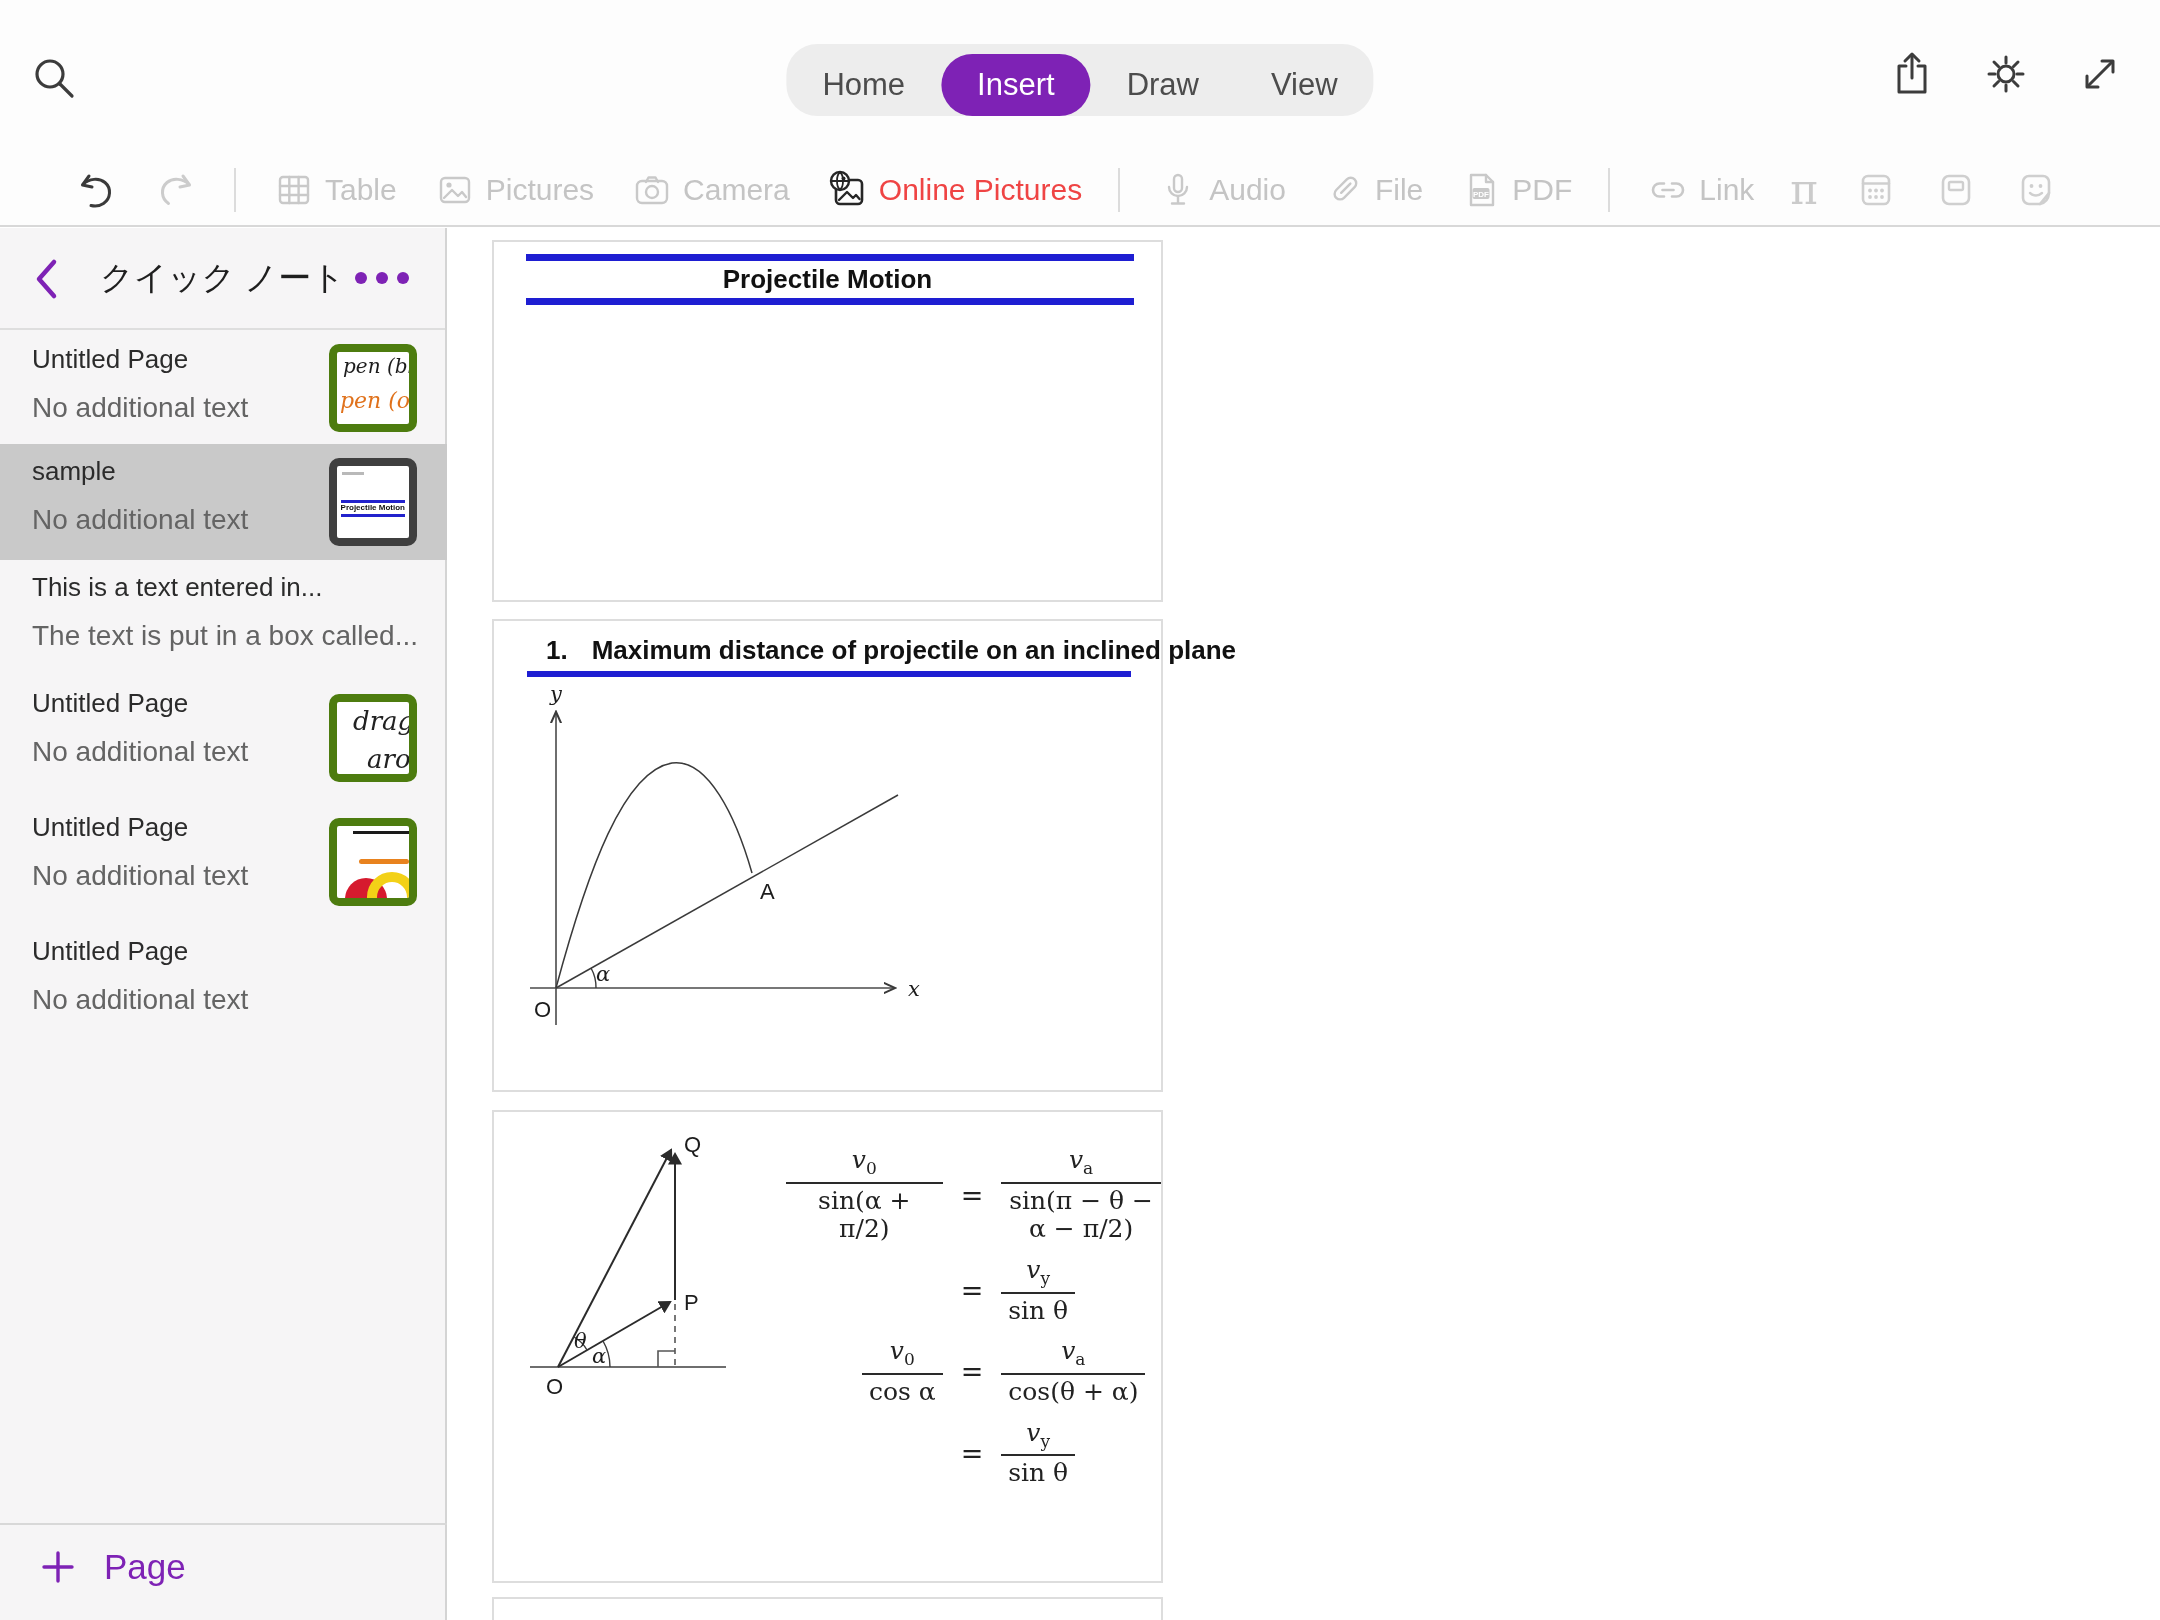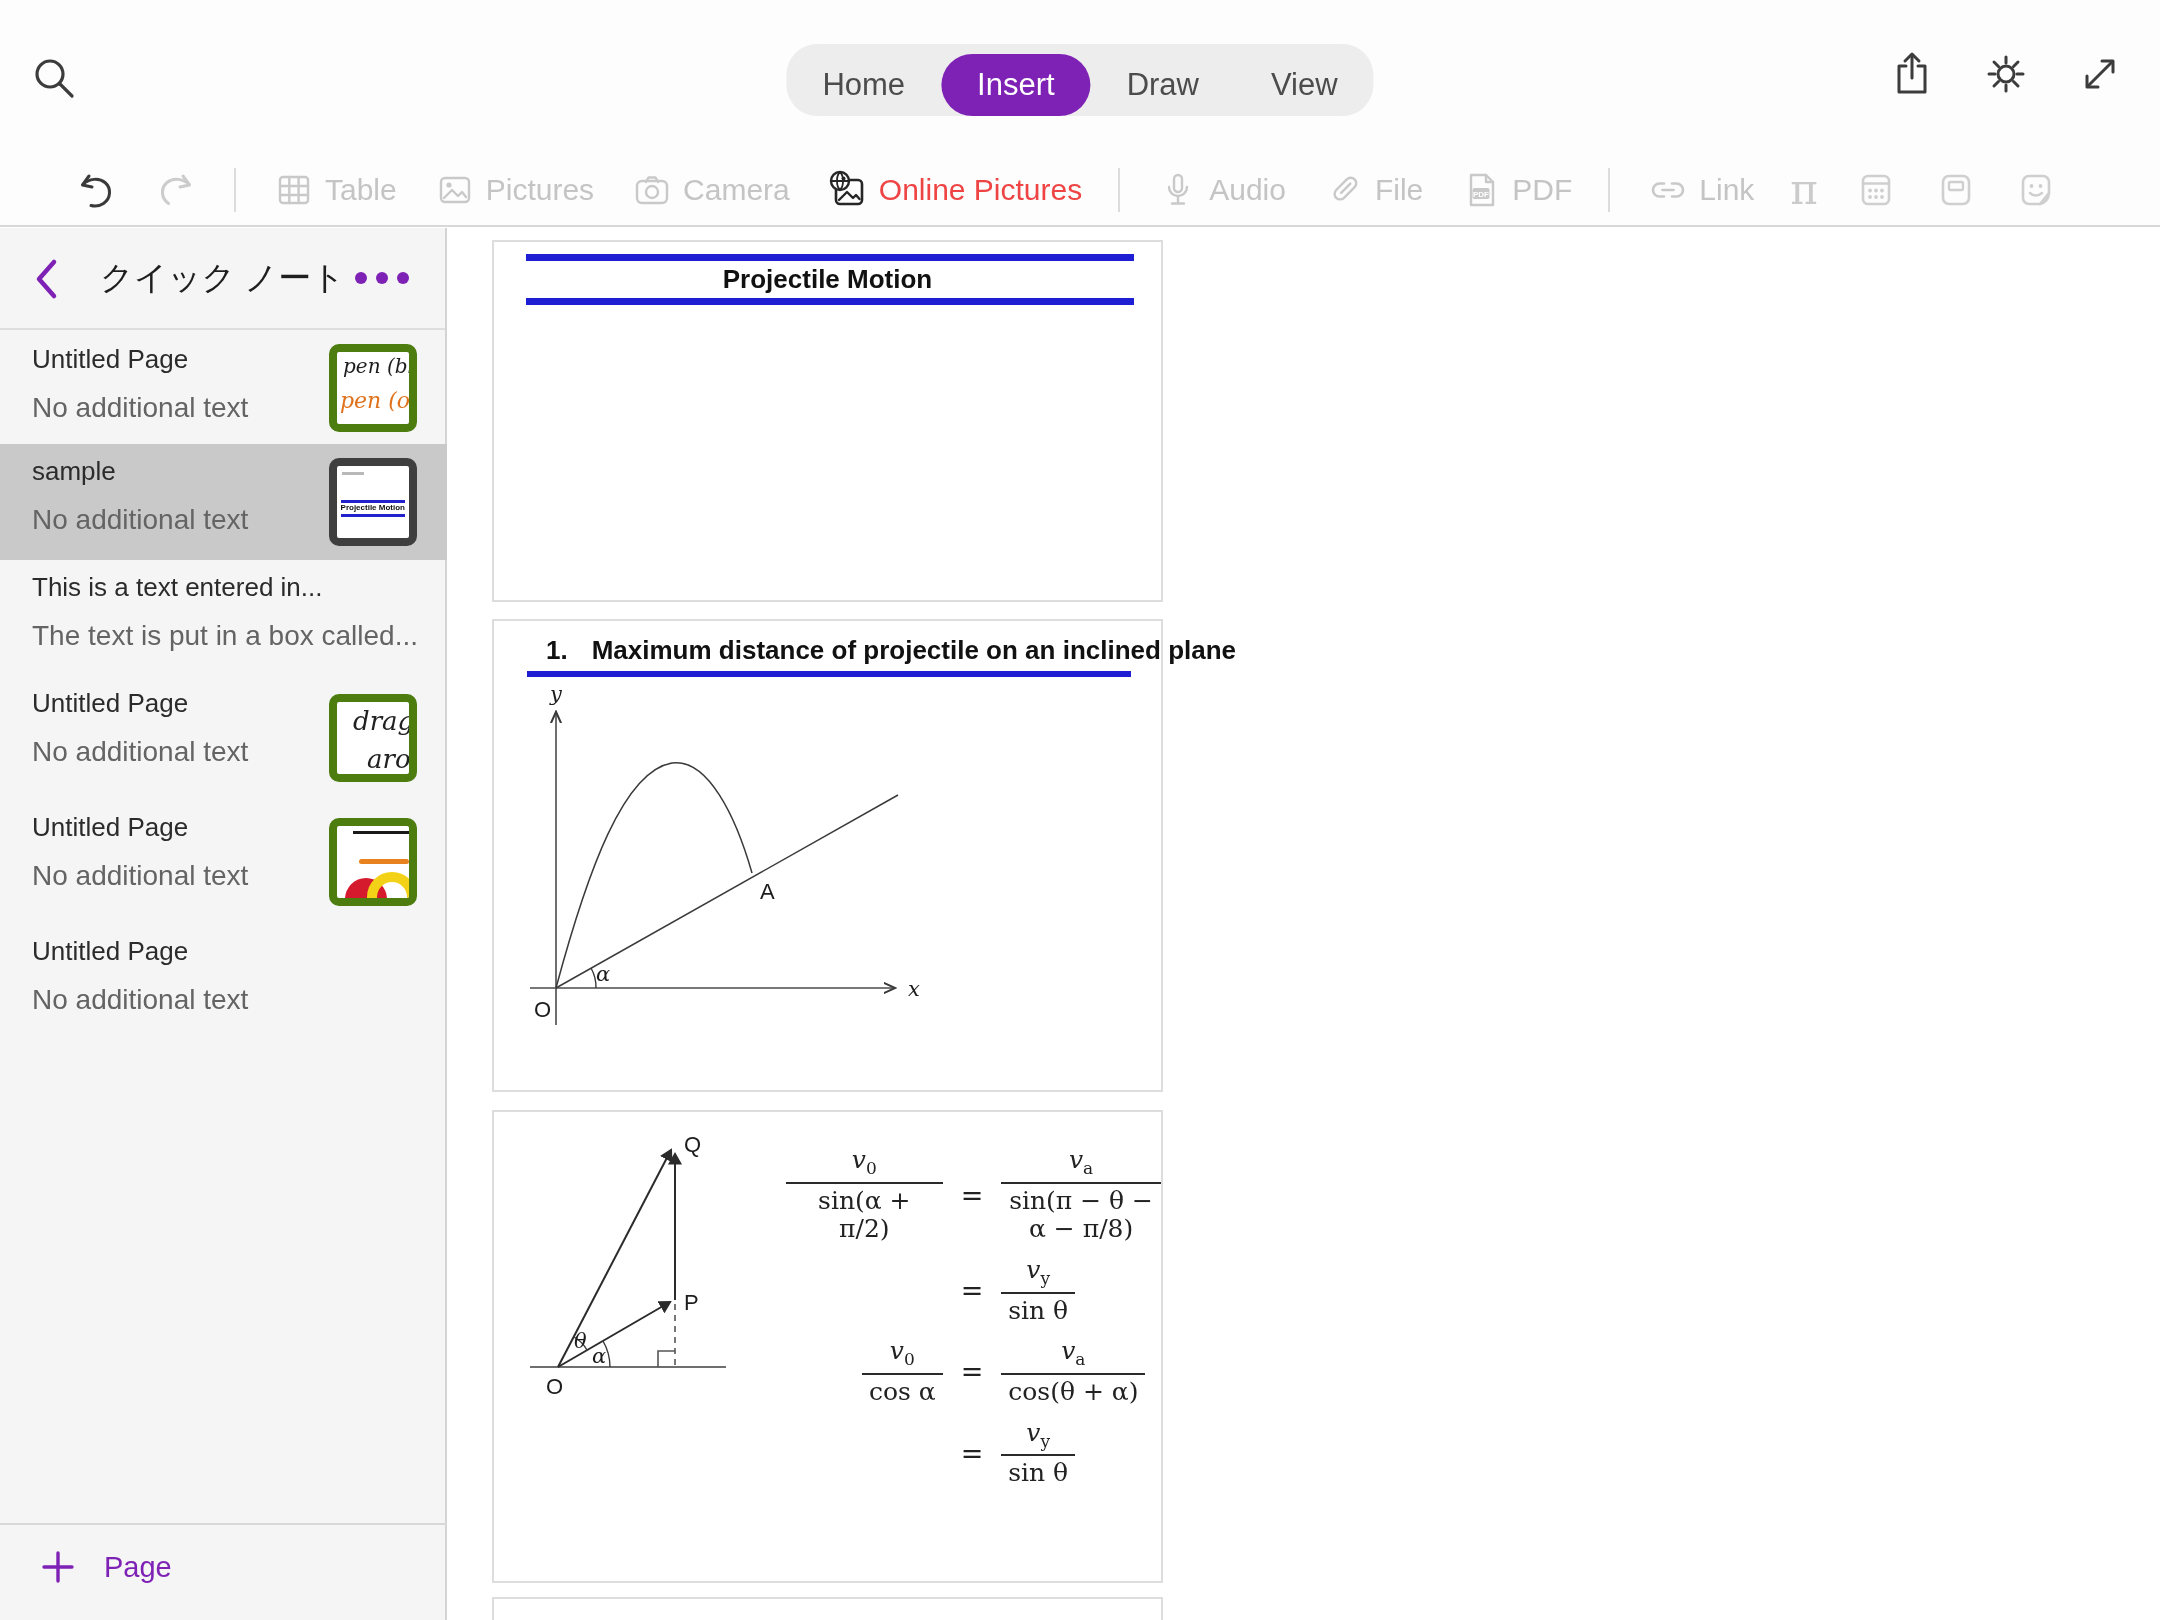--- a/index.html
+++ b/index.html
@@ -39,21 +39,21 @@
   #sb-more i{width:12px;height:12px;border-radius:50%;background:#7e22b5;}
   .sb-row{position:absolute;left:0;width:447px;}
   .sb-row.selected{background:#c9c9c9;}
   .sb-row .t{position:absolute;left:32px;top:12px;font-size:26px;color:#2b2b2b;white-space:nowrap;}
   .sb-row .s{position:absolute;left:32px;top:60px;font-size:28px;color:#646464;white-space:nowrap;}
   .thumb{position:absolute;right:30px;top:50%;transform:translateY(-50%);width:88px;height:88px;background:#ffffff;
          border:8px solid #4d7c0f;border-radius:10px;overflow:hidden;box-sizing:border-box;}
   .hand{font-family:"DejaVu Serif",serif;font-style:italic;position:absolute;white-space:nowrap;}
   #sb-footer{position:absolute;left:0;top:1295px;width:447px;height:97px;border-top:2px solid #d8d8d8;box-sizing:border-box;}
   #add-page{position:absolute;left:38px;top:22px;display:flex;align-items:center;gap:26px;color:#7e22b5;}
-  #add-page .lbl{font-size:29px;}
+  #add-page .lbl{font-size:35px;}
 
   
   #main{position:absolute;left:448px;top:228px;width:1712px;height:1392px;background:#ffffff;overflow:hidden;}
   .card{position:absolute;left:44px;width:671px;background:#ffffff;border:2px solid #dddddd;box-sizing:border-box;}
   .blueline{position:absolute;height:7px;background:#1e1ed2;}
   #note-title{position:absolute;left:0;width:100%;text-align:center;font-weight:bold;font-size:26px;color:#111;}
   #sec-head{position:absolute;left:52px;top:14px;font-weight:bold;font-size:26px;color:#111;display:flex;gap:24px;white-space:nowrap;}
 
   
   #eq-grid{position:absolute;left:292px;top:34px;display:grid;grid-template-columns:auto auto auto;
@@ -397,21 +397,21 @@
 
         <span class="fr lhs">
           <span class="n"><span class="vb">v</span><sub>0</sub></span>
           <span class="bar"></span>
           <span class="d">sin(α + π/2)</span>
         </span>
         <span class="eqs">=</span>
         <span class="fr rhs">
           <span class="n"><span class="vb">v</span><sub>a</sub></span>
           <span class="bar"></span>
-          <span class="d">sin(π − θ − α − π/8)</span>
+          <span class="d">sin(π − θ − α − π/2)</span>
         </span>
 
         <span></span>
         <span class="eqs">=</span>
         <span class="fr rhs">
           <span class="n"><span class="vb">v</span><sub>y</sub></span>
           <span class="bar"></span>
           <span class="d">sin θ</span>
         </span>
 

